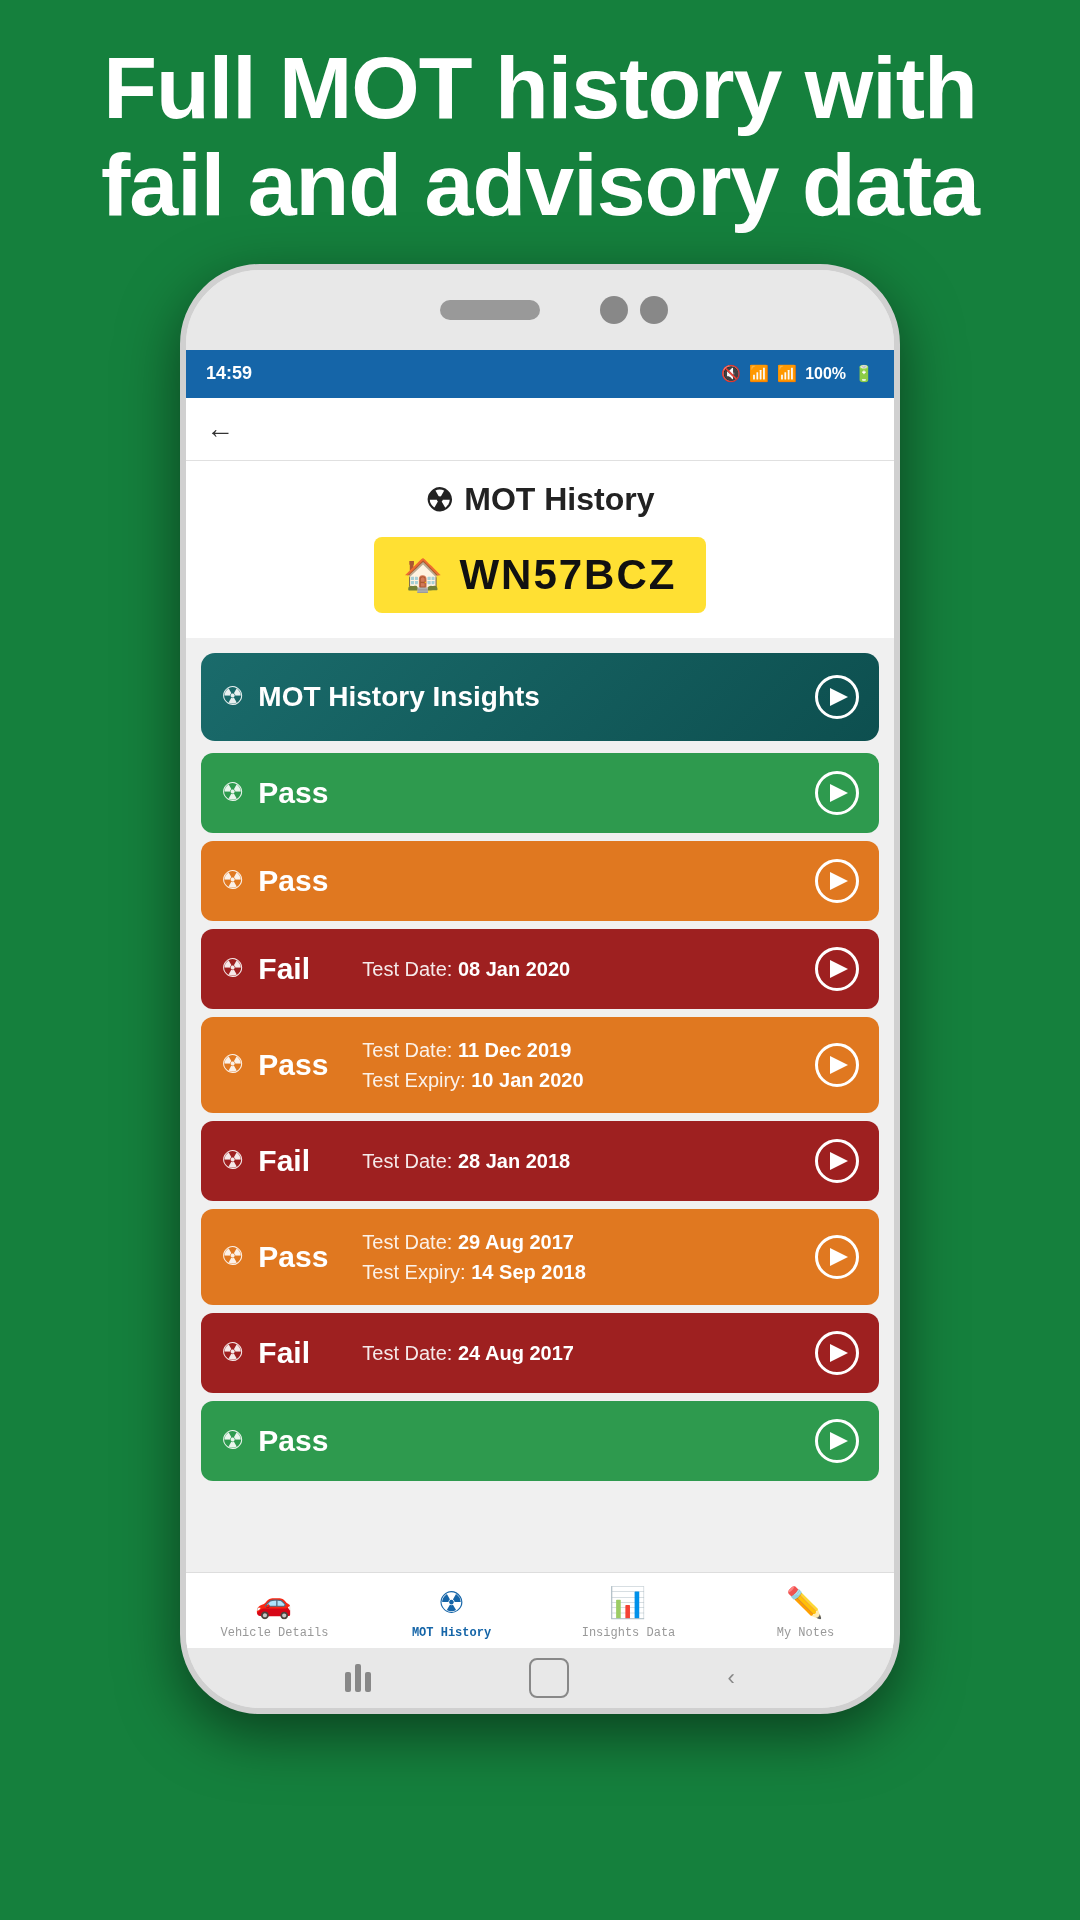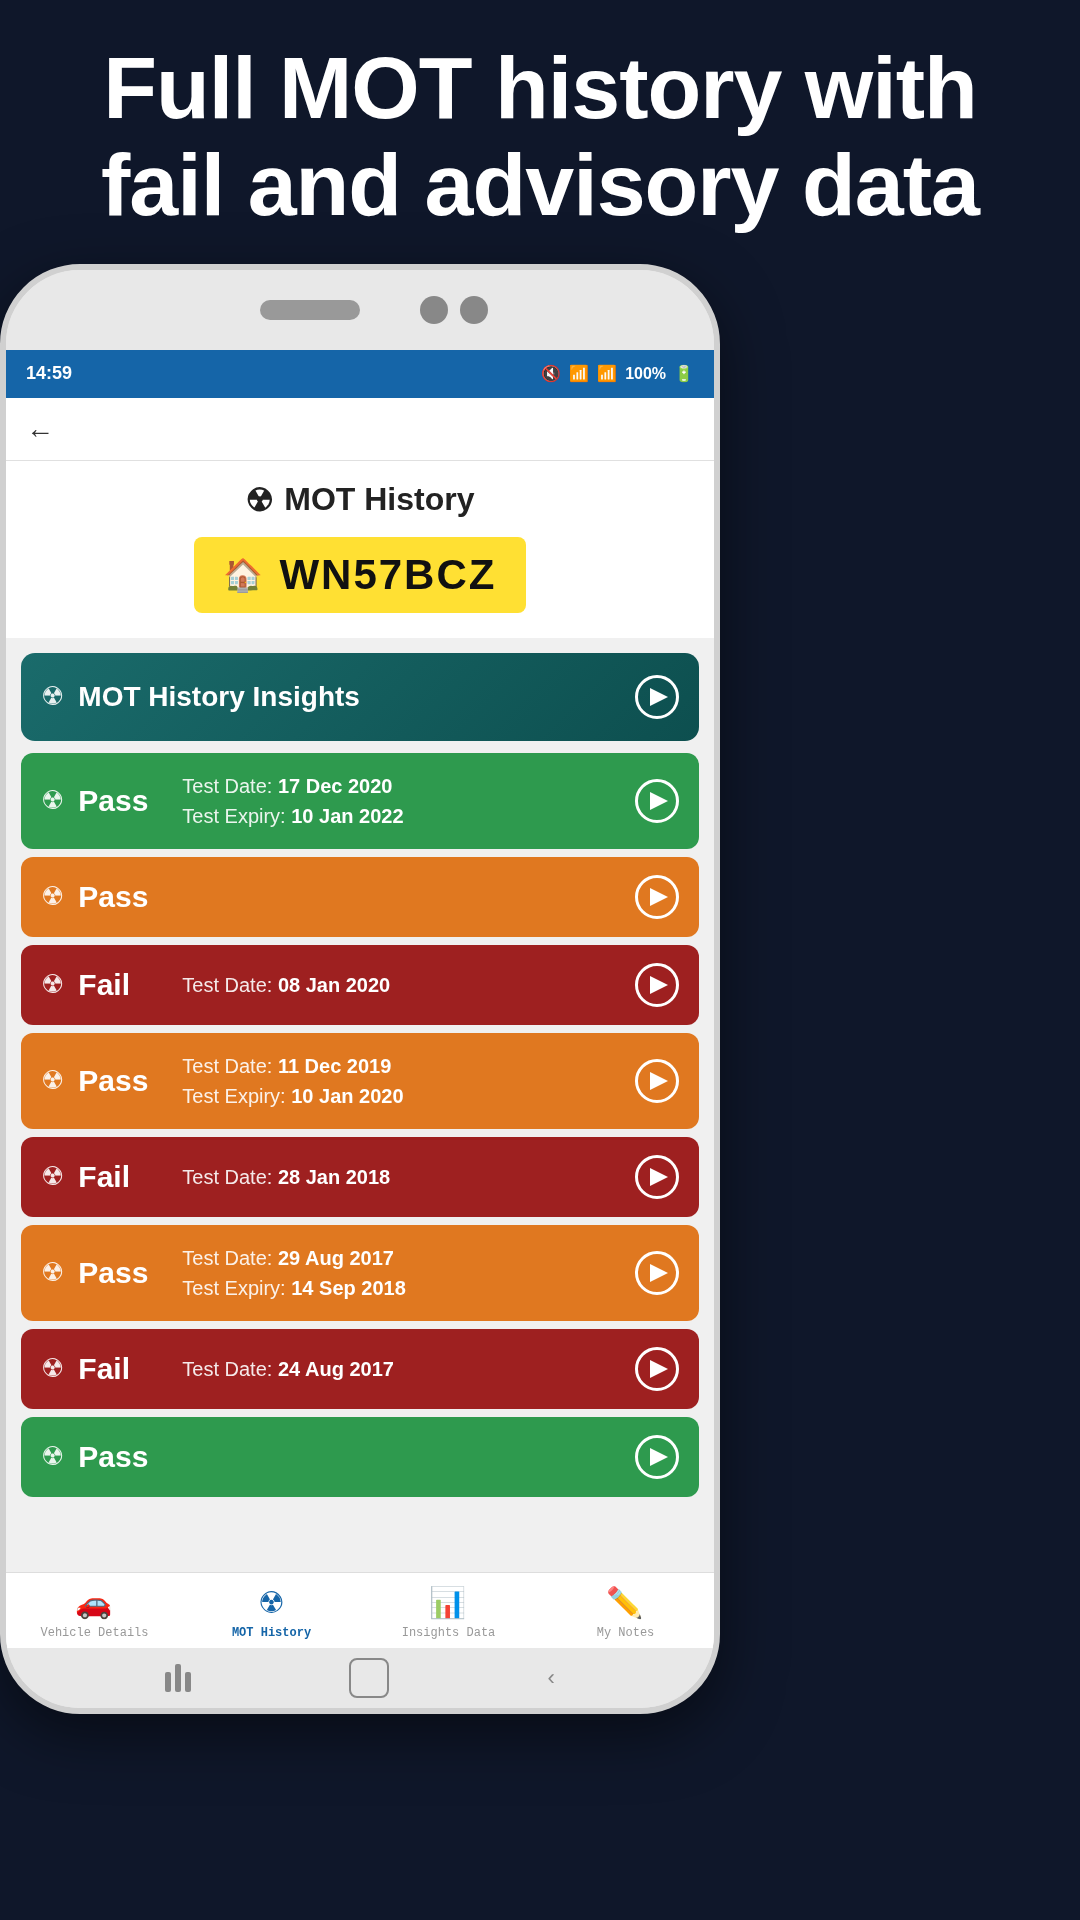--- a/index.html
+++ b/index.html
@@ -21,20 +21,21 @@
     .page-header h1 {
       font-size: 88px;
       font-weight: 900;
       line-height: 1.1;
       letter-spacing: -1px;
     }
 
     
     .phone-wrapper {
       display: flex;
+      justify-content: center;
       align-items: flex-start;
     }
     .phone {
       width: 720px;
       height: 1450px;
       background: #e8e8e8;
       border-radius: 80px;
       position: relative;
       box-shadow: 0 20px 60px rgba(0,0,0,0.5);
       overflow: hidden;
@@ -308,21 +309,21 @@
       border-radius: 2px;
     }
     .back-btn {
       font-size: 22px;
       color: #888;
     }
   </style>
 </head>
 <body>
 
-<div style="position:relative; width:1080px; height:1920px; background:#0f172a;">
+<div style="position:relative; width:1080px; height:1920px; background:#15803d;">
 
   <div class="page-header">
     <h1>Full MOT history with fail and advisory data</h1>
   </div>
 
   <div class="phone-wrapper">
     <div class="phone">
 
       <div class="phone-top">
         <div class="phone-speaker"></div>
@@ -368,24 +369,20 @@
             <div class="play-btn">
               <div class="play-triangle"></div>
             </div>
           </div>
 
           <div id="mot-records">
               <div class="mot-row pass-green">
       <div class="row-left">
         <span class="icon-mot">☢</span>
         <span class="row-result">Pass</span>
-        <div class="row-dates">
-          <div class="date-line"><span class="date-label">Test Date:</span> <span class="date-value">17 Dec 2020</span></div>
-                    <div class="date-line"><span class="date-label">Test Expiry:</span> <span class="date-value">10 Jan 2022</span></div>
-        </div>
       </div>
       <div class="play-btn">
         <div class="play-triangle"></div>
       </div>
     </div>
               <div class="mot-row pass-orange">
       <div class="row-left">
         <span class="icon-mot">☢</span>
         <span class="row-result">Pass</span>
       </div>

